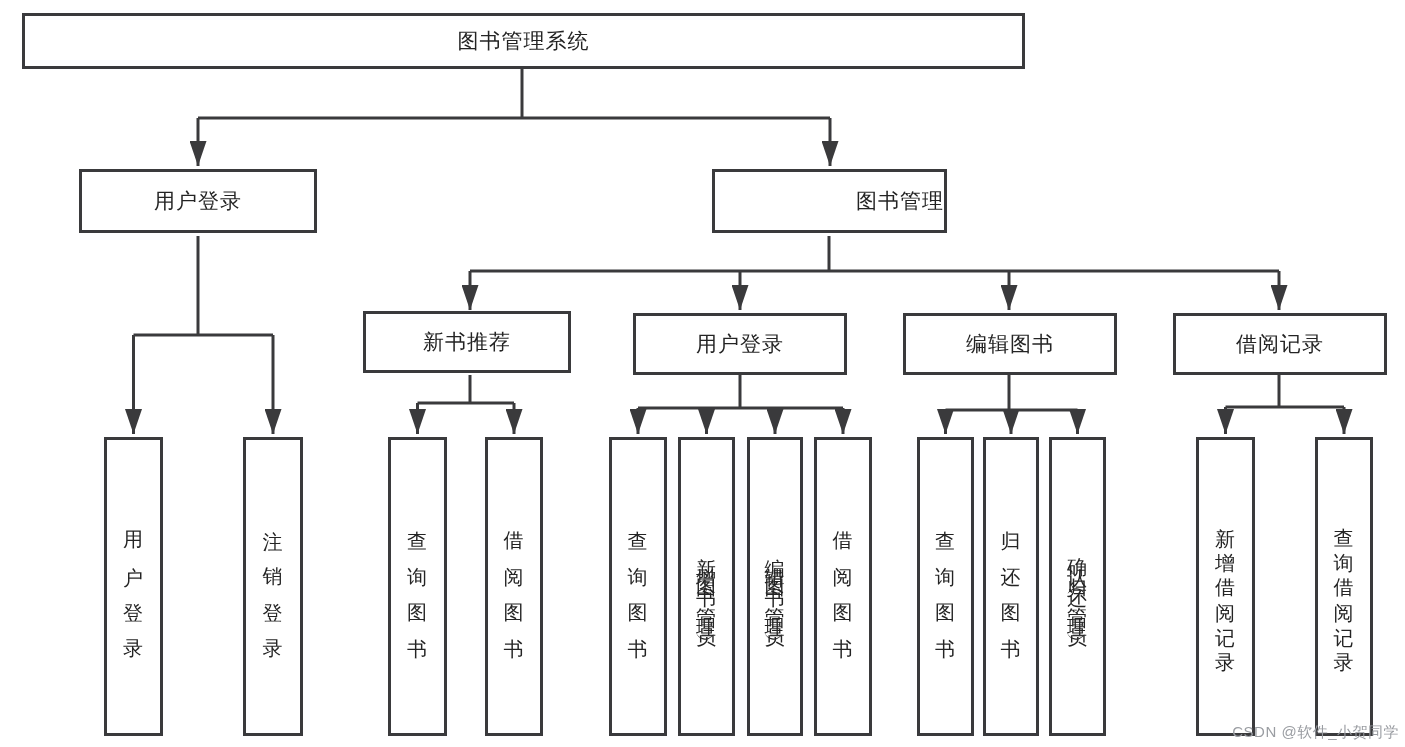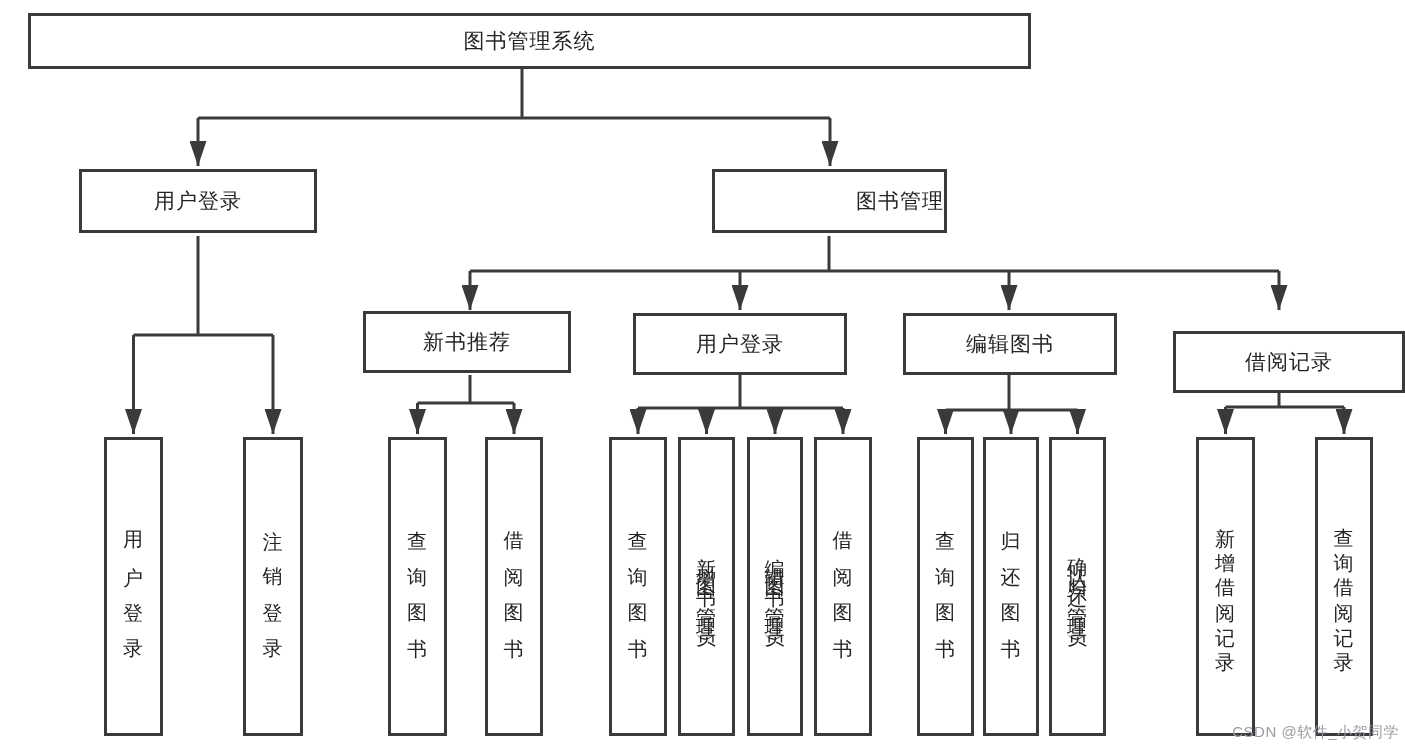--- a/index.html
+++ b/index.html
@@ -77,41 +77,41 @@
       <path d="M1011 410 L1011 434" marker-end="url(#ah)"></path>
       <path d="M1077.5 410 L1077.5 434" marker-end="url(#ah)"></path>
 
       <path d="M1279 375 L1279 407"></path>
       <path d="M1225.5 407 L1344 407"></path>
       <path d="M1225.5 407 L1225.5 434" marker-end="url(#ah)"></path>
       <path d="M1344 407 L1344 434" marker-end="url(#ah)"></path>
     </g>
   </svg>
 
-  <div class="box" style="left:28px;top:13px;width:1003px;height:56px;">
+  <div class="box" style="left:22px;top:13px;width:1003px;height:56px;">
     <span>图书管理系统</span>
   </div>
 
   <div class="box" style="left:79px;top:169px;width:238px;height:64px;">
     <span>用户登录</span>
   </div>
   <div class="box" style="left:712px;top:169px;width:235px;height:64px;justify-content:flex-end;">
     <span>图书管理</span>
   </div>
 
   <div class="box" style="left:363px;top:311px;width:208px;height:62px;">
     <span>新书推荐</span>
   </div>
   <div class="box" style="left:633px;top:313px;width:214px;height:62px;">
     <span>用户登录</span>
   </div>
   <div class="box" style="left:903px;top:313px;width:214px;height:62px;">
     <span>编辑图书</span>
   </div>
-  <div class="box" style="left:1173px;top:313px;width:232px;height:62px;margin-top:18px;">
+  <div class="box" style="left:1173px;top:313px;width:214px;height:62px;">
     <span>借阅记录</span>
   </div>
 
   <div class="leaf" style="left:104px;top:437px;width:59px;height:299px;">
     <span class="v-text" style="letter-spacing: 36px;">用户登录</span>
   </div>
   <div class="leaf" style="left:243px;top:437px;width:60px;height:299px;">
     <span class="v-text" style="letter-spacing: 36px;">注销登录</span>
   </div>
 

